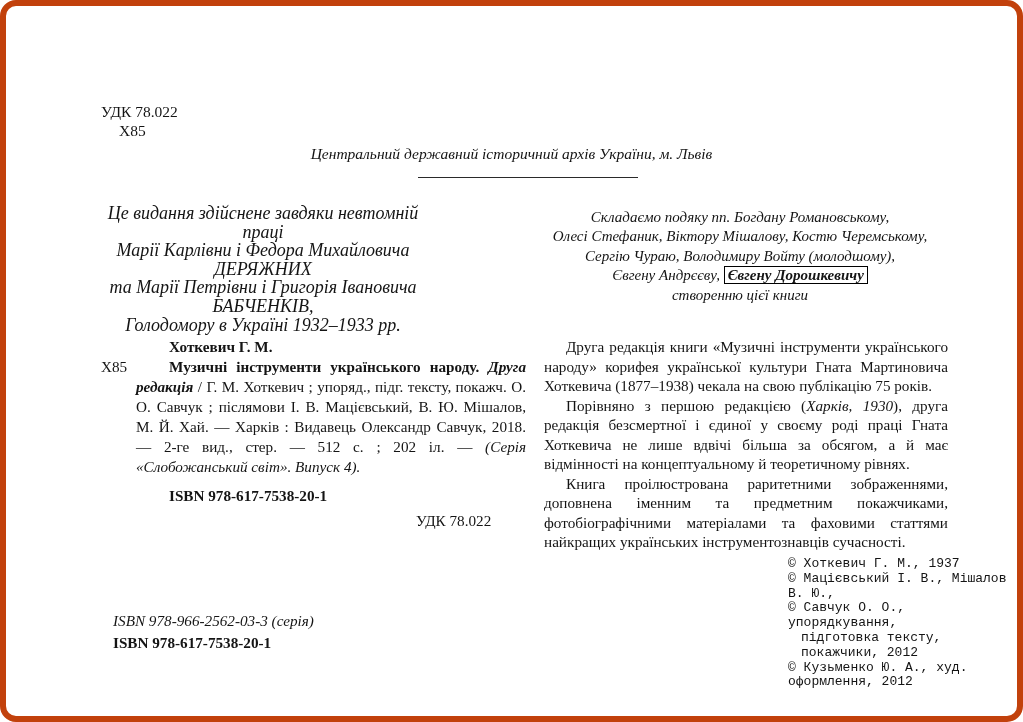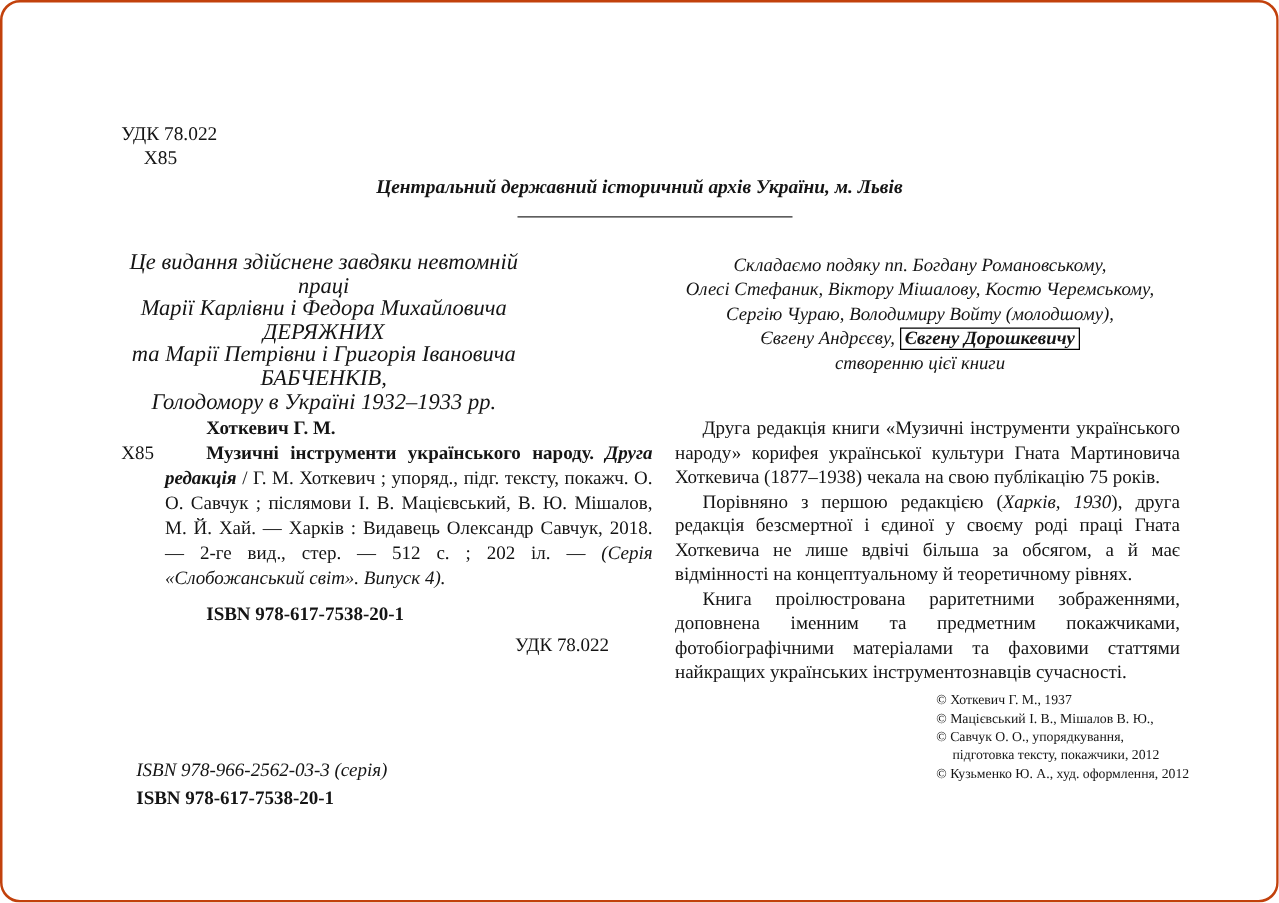--- a/index.html
+++ b/index.html
@@ -2,35 +2,35 @@
 <html><head>
 <meta charset="utf-8">
 <style>
   html, body { margin: 0; padding: 0; background: #ffffff; }
   .sheet {
     position: relative;
     width: 1023px;
     height: 722px;
     box-sizing: border-box;
     background: #ffffff;
-    border: 2px solid #c2410c;
+    border: 6px solid #c2410c;
     border-radius: 16px;
     overflow: hidden;
     font-family: "Liberation Serif", "DejaVu Serif", serif;
     color: #141414;
   }
   .abs { position: absolute; }
 
   .udk-top { left: 95px; top: 97px; font-size: 15.5px; }
   .code-top { left: 113px; top: 116px; font-size: 15.5px; }
 
   .archive-line {
     left: 0; top: 139px; width: 100%;
     text-align: center;
-    font-weight: bold; font-style: italic;
+    font-weight: normal; font-style: italic;
     font-size: 15.5px;
   }
   .archive-rule {
     left: 412px; top: 171px; width: 220px; height: 0;
     border-top: 1.5px solid #2a2a2a;
   }
 
   .dedication {
     left: 92px; top: 198px; width: 330px;
     text-align: center; font-style: italic;
@@ -65,21 +65,21 @@
 
   .udk-mid { left: 410px; top: 506px; font-size: 15.2px; }
 
   .annotation {
     left: 538px; top: 331px; width: 404px;
     font-size: 15.2px; line-height: 19.5px;
     text-align: justify;
   }
   .annotation p { margin: 0; text-indent: 22px; }
 
-  .copyright { left: 747px; top: 551px; width: 220px; font-size: 11px; line-height: 14.8px; }
+  .copyright { left: 782px; top: 551px; width: 220px; font-size: 13px; line-height: 14.8px; font-family: Liberation Mono, monospace; }
   .copyright .cont { padding-left: 13px; }
 
   .footer-isbn { left: 85px; top: 604px; font-size: 15.2px; line-height: 22px; margin-left: 22px; }
   .footer-isbn .series { font-style: italic; }
   .footer-isbn .main { font-weight: bold; }
 </style>
 </head>
 <body>
 
 <div class="sheet">

